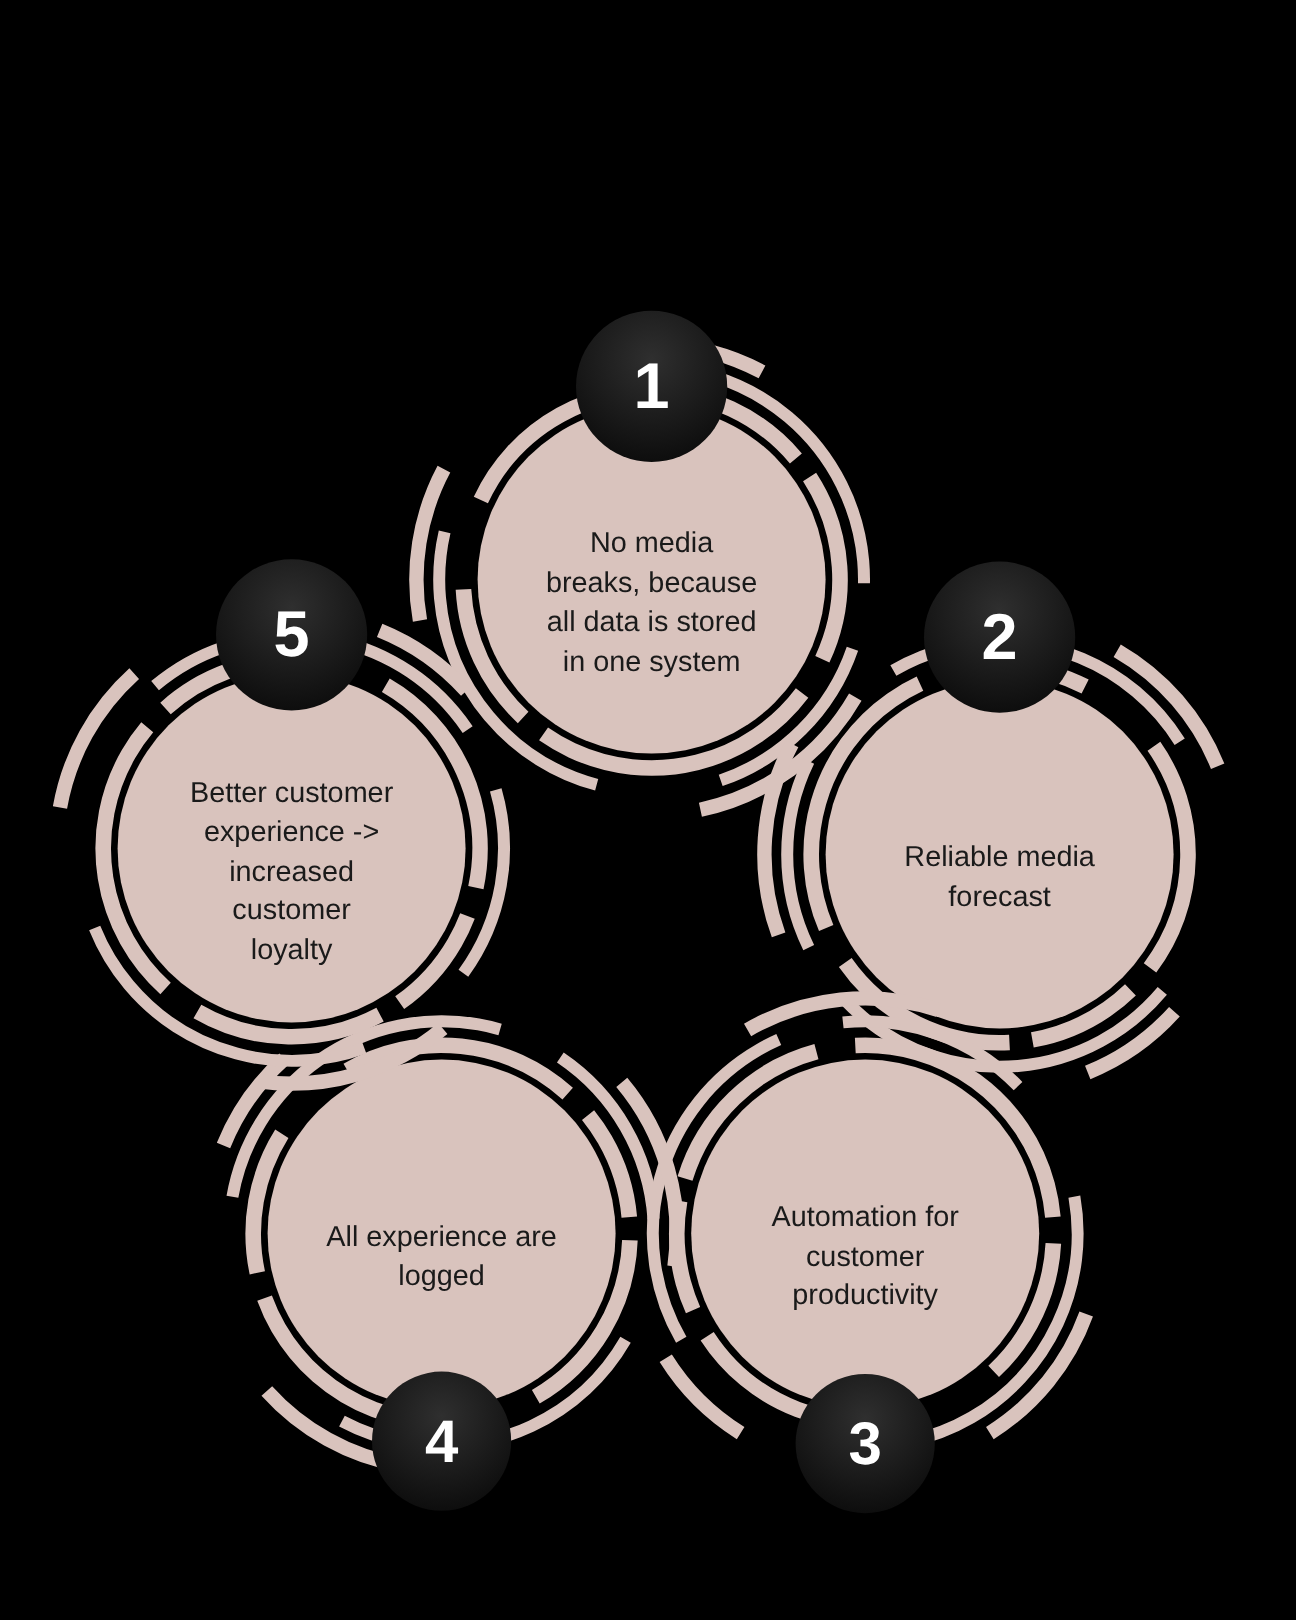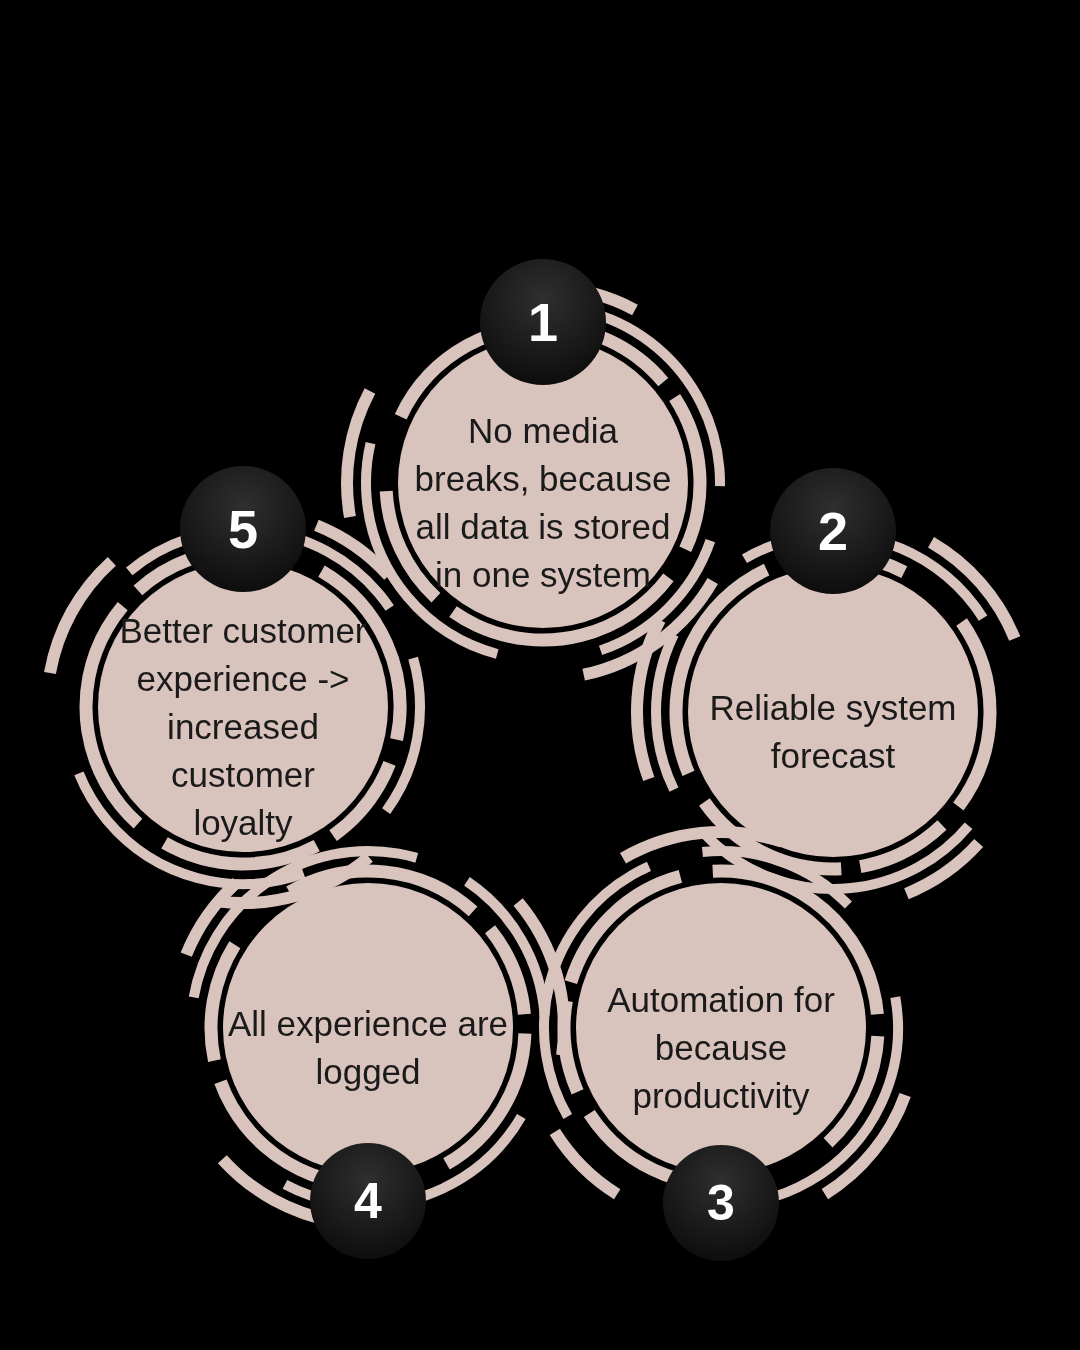--- a/index.html
+++ b/index.html
@@ -54,21 +54,21 @@
     top: calc(-1 * var(--r));
     width: 320px;
     height: calc(2 * var(--r));
     display: flex;
     align-items: center;
     justify-content: center;
     text-align: center;
   }
   .label span {
     white-space: pre-line;
-    font-size: 35px;
+    font-size: 24px;
     line-height: 1.37;
     color: var(--text, #1a1a1a);
     margin-top: 40px;
   }
 
   .badge {
     position: absolute;
     width: 126px;
     height: 126px;
     left: -63px;
@@ -122,38 +122,38 @@
   </div>
 
   <div class="item item-2">
     <svg class="rings" width="412" height="412" viewBox="-206 -206 412 412">
       <circle r="157" stroke-width="13" pathLength="360" stroke-dasharray="72 9 34 7 58 12 88 8 44 28" transform="rotate(-35)"></circle>
       <circle r="177" stroke-width="10" pathLength="360" stroke-dasharray="96 18 52 34 88 72" transform="rotate(40)"></circle>
       <circle r="196" stroke-width="12" pathLength="360" stroke-dasharray="38 64 26 92 48 92" transform="rotate(-60)"></circle>
     </svg>
     <div class="disc"></div>
     <div class="label">
-      <span>Reliable system
+      <span>Reliable media
 forecast</span>
     </div>
     <div class="badge">
       <span>2</span>
     </div>
   </div>
 
   <div class="item item-3">
     <svg class="rings" width="412" height="412" viewBox="-206 -206 412 412">
       <circle r="157" stroke-width="13" pathLength="360" stroke-dasharray="72 9 34 7 58 12 88 8 44 28" transform="rotate(75)"></circle>
       <circle r="177" stroke-width="10" pathLength="360" stroke-dasharray="96 18 52 34 88 72" transform="rotate(150)"></circle>
       <circle r="196" stroke-width="12" pathLength="360" stroke-dasharray="38 64 26 92 48 92" transform="rotate(20)"></circle>
     </svg>
     <div class="disc"></div>
     <div class="label">
       <span>Automation for
-because
+customer
 productivity</span>
     </div>
     <div class="badge">
       <span>3</span>
     </div>
   </div>
 
   <div class="item item-4">
     <svg class="rings" width="412" height="412" viewBox="-206 -206 412 412">
       <circle r="157" stroke-width="13" pathLength="360" stroke-dasharray="72 9 34 7 58 12 88 8 44 28" transform="rotate(-120)"></circle>

